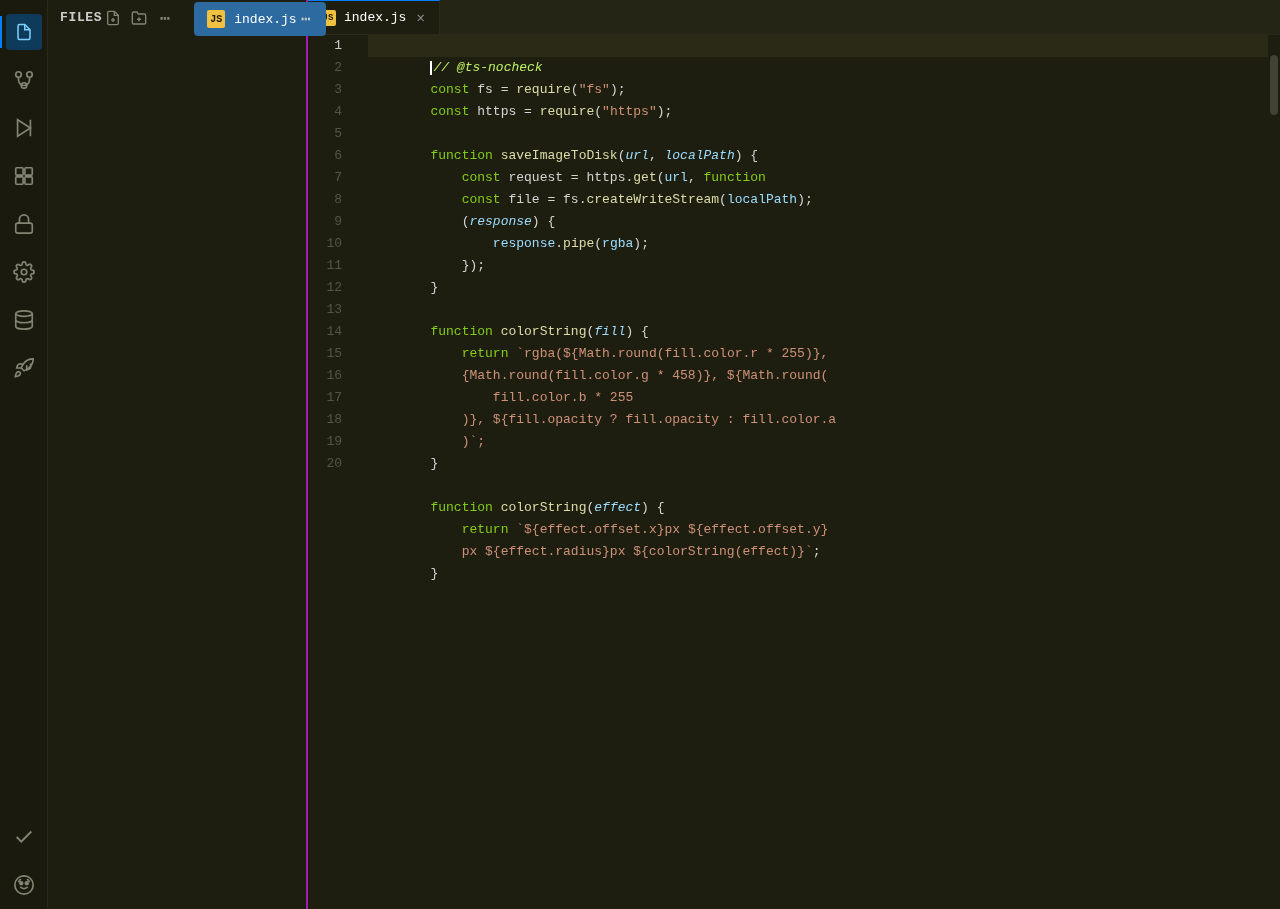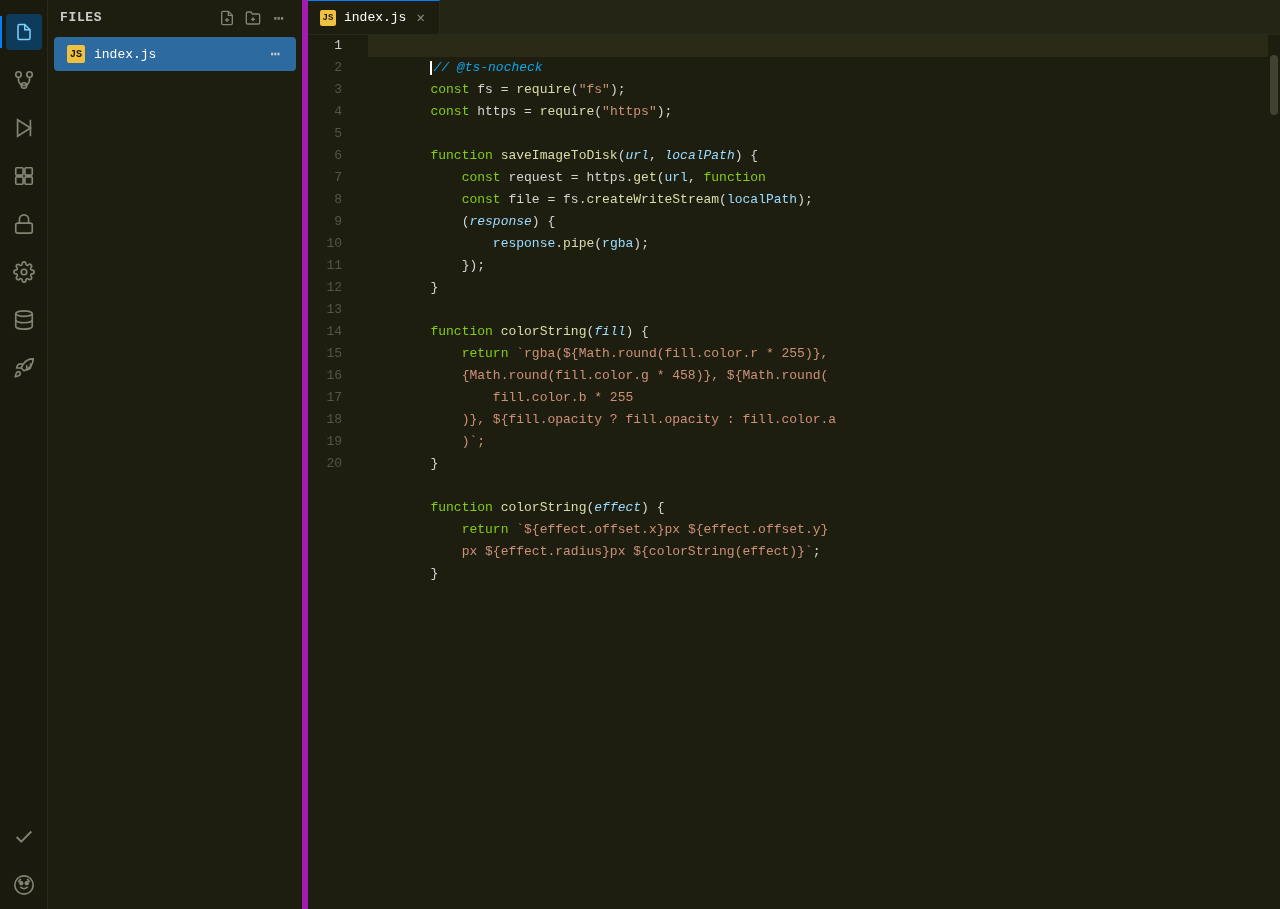--- a/index.html
+++ b/index.html
@@ -62,23 +62,23 @@
     }
     .activity-spacer {
       flex: 1;
     }
 
     
     .sidebar {
       width: 260px;
       background: #1e1e10;
       display: flex;
-      flex-direction: column;
+      flex-direction: row;
       flex-shrink: 0;
-      border-right: 6px solid #a21caf;
+      border-right: 2px solid #a21caf;
     }
     .sidebar-header {
       display: flex;
       align-items: center;
       justify-content: space-between;
       padding: 8px 12px;
       height: 35px;
     }
     .sidebar-title {
       font-size: 13px;
@@ -223,21 +223,21 @@
       line-height: 22px;
       font-size: 13px;
       white-space: pre;
       position: relative;
     }
     .code-line.cursor-line {
       background: #282818;
     }
 
     
-    .c-comment { color: #0ea5e9; font-style: italic; }
+    .c-comment { color: #bef264; font-style: italic; }
     .c-keyword { color: #84cc16; }
     .c-string { color: #ce9178; }
     .c-function { color: #dcdcaa; }
     .c-param { color: #9cdcfe; font-style: italic; }
     .c-variable { color: #9cdcfe; }
     .c-plain { color: #d4d4d4; }
     .c-template { color: #ce9178; text-align: center; }
 
     .cursor {
       display: inline-block;

